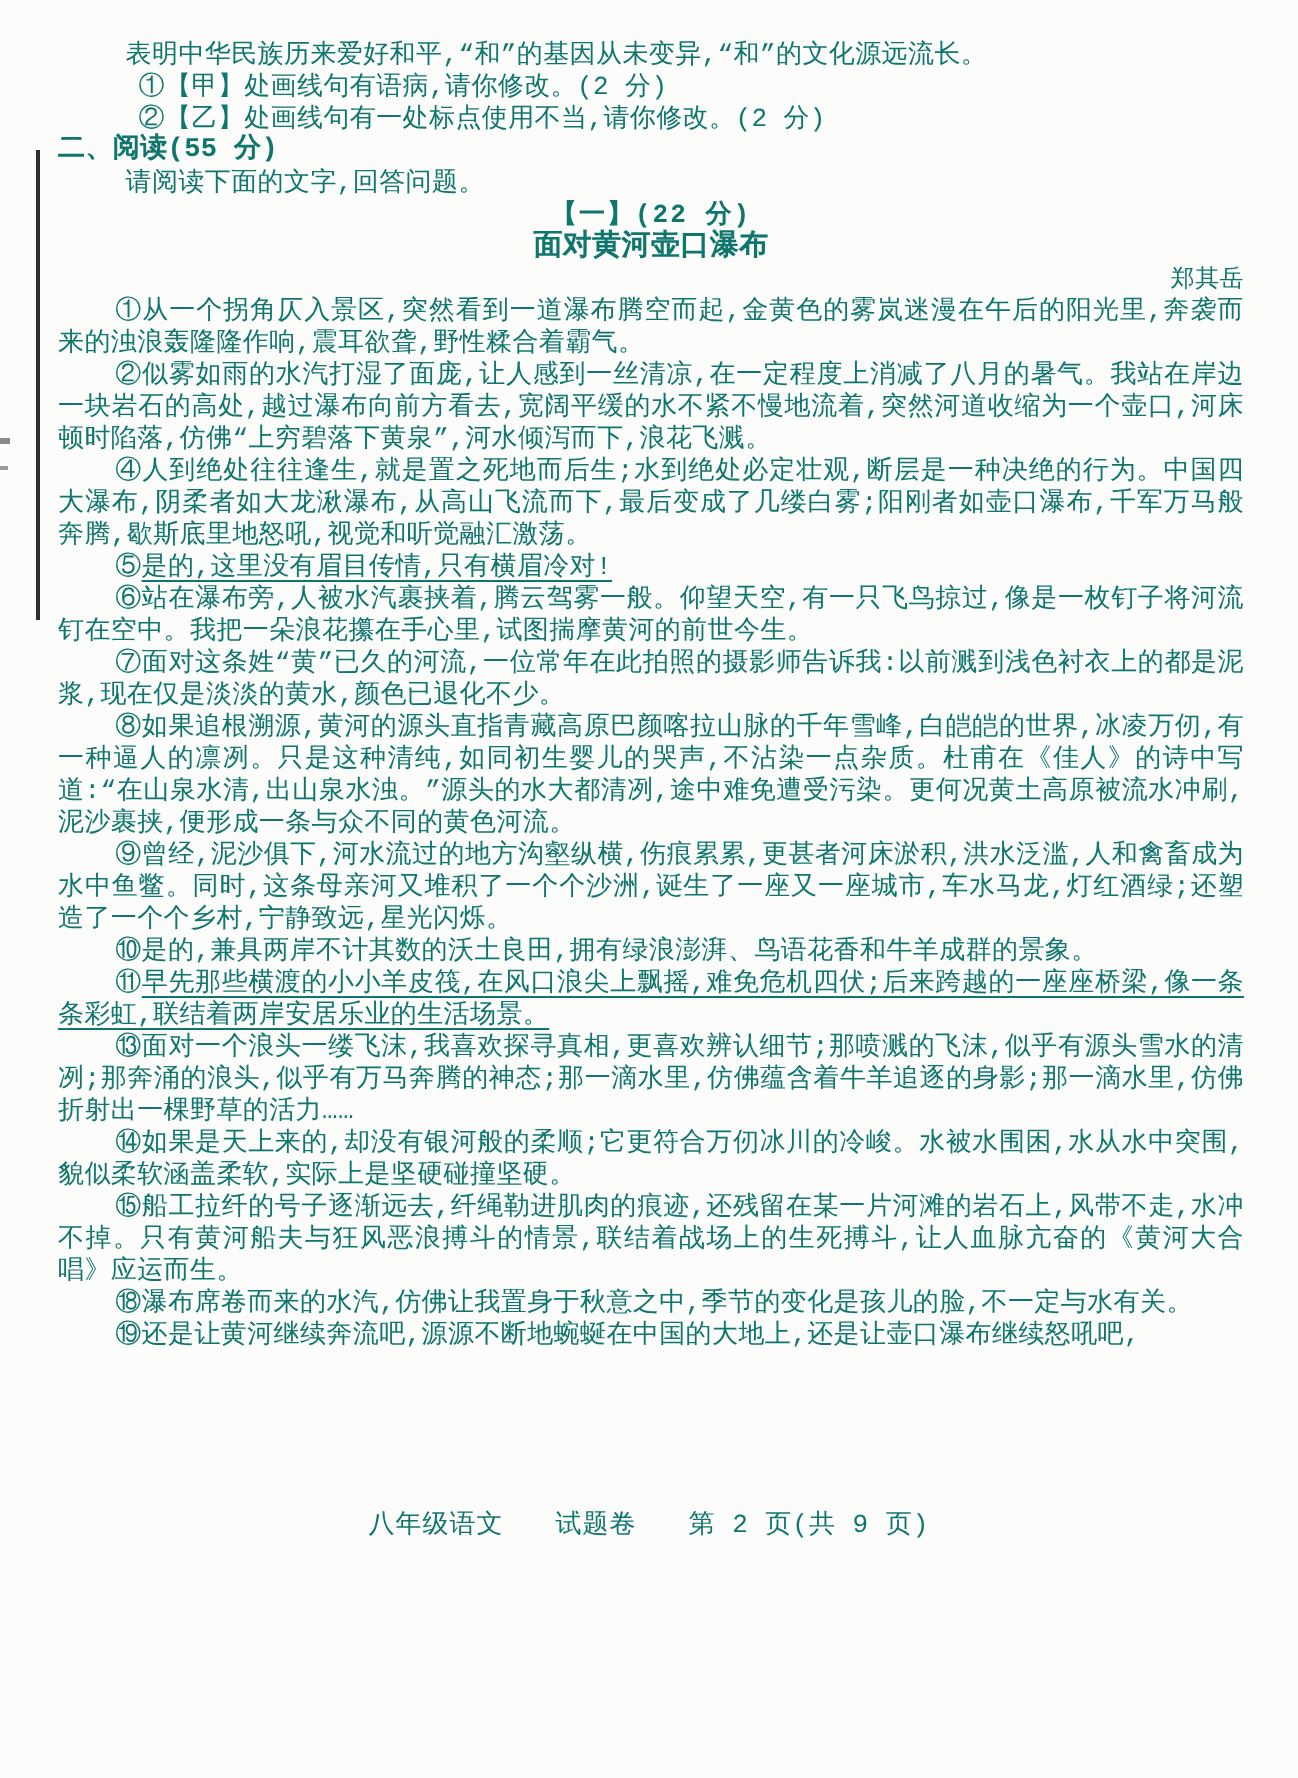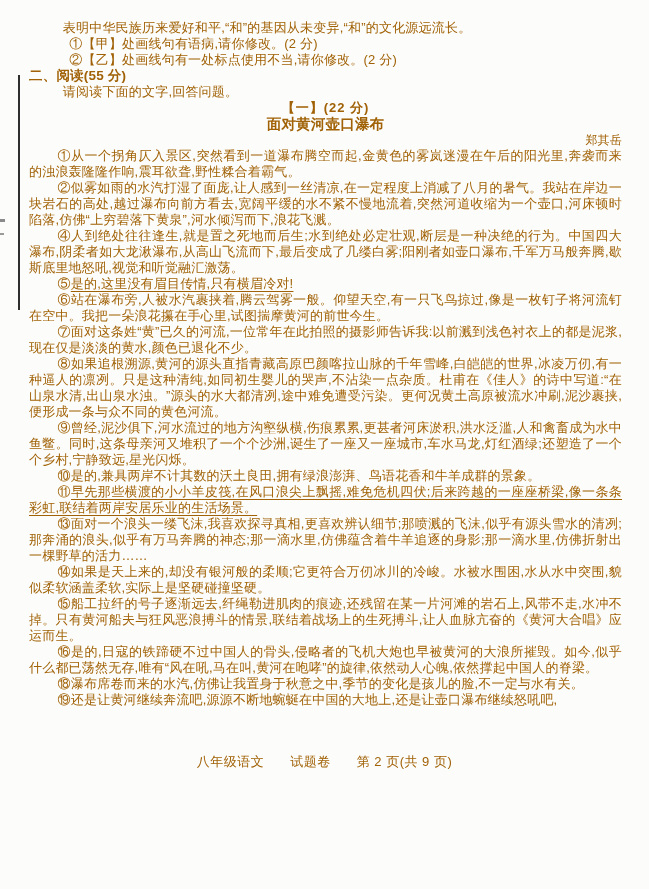--- a/index.html
+++ b/index.html
@@ -2,22 +2,22 @@
 <html><head>
 <meta charset="utf-8">
 <style>
   * { margin: 0; padding: 0; box-sizing: border-box; }
   html, body { background: #fcfcfa; }
   .page {
     position: relative;
     width: 649px;
     height: 787px;
     background: #fcfcfa;
-    color: #a16207;
-    font-family: Liberation Sans, sans-serif;
+    color: #0f766e;
+    font-family: Liberation Mono, monospace;
     overflow: hidden;
   }
   .content {
     position: absolute;
     left: 29px;
     right: 27px;
     top: 20px;
     font-size: 13px;
     line-height: 16px;
     letter-spacing: 0.2px;
@@ -89,21 +89,20 @@
         <p class="para"><span class="marker">⑤</span><span class="ptext underlined">是的,这里没有眉目传情,只有横眉冷对!</span></p>
         <p class="para"><span class="marker">⑥</span><span class="ptext">站在瀑布旁,人被水汽裹挟着,腾云驾雾一般。仰望天空,有一只飞鸟掠过,像是一枚钉子将河流钉在空中。我把一朵浪花攥在手心里,试图揣摩黄河的前世今生。</span></p>
         <p class="para"><span class="marker">⑦</span><span class="ptext">面对这条姓“黄”已久的河流,一位常年在此拍照的摄影师告诉我:以前溅到浅色衬衣上的都是泥浆,现在仅是淡淡的黄水,颜色已退化不少。</span></p>
         <p class="para"><span class="marker">⑧</span><span class="ptext">如果追根溯源,黄河的源头直指青藏高原巴颜喀拉山脉的千年雪峰,白皑皑的世界,冰凌万仞,有一种逼人的凛冽。只是这种清纯,如同初生婴儿的哭声,不沾染一点杂质。杜甫在《佳人》的诗中写道:“在山泉水清,出山泉水浊。”源头的水大都清冽,途中难免遭受污染。更何况黄土高原被流水冲刷,泥沙裹挟,便形成一条与众不同的黄色河流。</span></p>
         <p class="para"><span class="marker">⑨</span><span class="ptext">曾经,泥沙俱下,河水流过的地方沟壑纵横,伤痕累累,更甚者河床淤积,洪水泛滥,人和禽畜成为水中鱼鳖。同时,这条母亲河又堆积了一个个沙洲,诞生了一座又一座城市,车水马龙,灯红酒绿;还塑造了一个个乡村,宁静致远,星光闪烁。</span></p>
         <p class="para"><span class="marker">⑩</span><span class="ptext">是的,兼具两岸不计其数的沃土良田,拥有绿浪澎湃、鸟语花香和牛羊成群的景象。</span></p>
         <p class="para"><span class="marker">⑪</span><span class="ptext underlined">早先那些横渡的小小羊皮筏,在风口浪尖上飘摇,难免危机四伏;后来跨越的一座座桥梁,像一条条彩虹,联结着两岸安居乐业的生活场景。</span></p>
         <p class="para"><span class="marker">⑬</span><span class="ptext">面对一个浪头一缕飞沫,我喜欢探寻真相,更喜欢辨认细节;那喷溅的飞沫,似乎有源头雪水的清冽;那奔涌的浪头,似乎有万马奔腾的神态;那一滴水里,仿佛蕴含着牛羊追逐的身影;那一滴水里,仿佛折射出一棵野草的活力……</span></p>
         <p class="para"><span class="marker">⑭</span><span class="ptext">如果是天上来的,却没有银河般的柔顺;它更符合万仞冰川的冷峻。水被水围困,水从水中突围,貌似柔软涵盖柔软,实际上是坚硬碰撞坚硬。</span></p>
         <p class="para"><span class="marker">⑮</span><span class="ptext">船工拉纤的号子逐渐远去,纤绳勒进肌肉的痕迹,还残留在某一片河滩的岩石上,风带不走,水冲不掉。只有黄河船夫与狂风恶浪搏斗的情景,联结着战场上的生死搏斗,让人血脉亢奋的《黄河大合唱》应运而生。</span></p>
-        <p class="para"><span class="marker">⑯</span><span class="ptext">是的,日寇的铁蹄硬不过中国人的骨头,侵略者的飞机大炮也早被黄河的大浪所摧毁。如今,似乎什么都已荡然无存,唯有“风在吼,马在叫,黄河在咆哮”的旋律,依然动人心魄,依然撑起中国人的脊梁。</span></p>
         <p class="para"><span class="marker">⑱</span><span class="ptext">瀑布席卷而来的水汽,仿佛让我置身于秋意之中,季节的变化是孩儿的脸,不一定与水有关。</span></p>
         <p class="para"><span class="marker">⑲</span><span class="ptext">还是让黄河继续奔流吧,源源不断地蜿蜒在中国的大地上,还是让壶口瀑布继续怒吼吧,</span></p>
       </div>
   </div>
 
   <div class="footer-row">
     <span>八年级语文</span><span>试题卷</span><span>第 2 页(共 9 页)</span>
   </div>
 
 </div>

